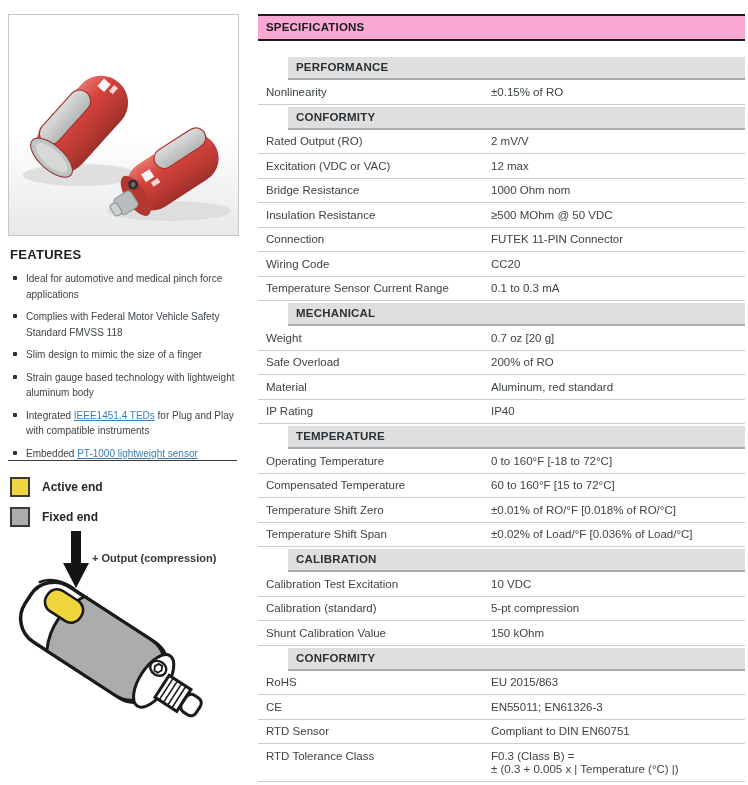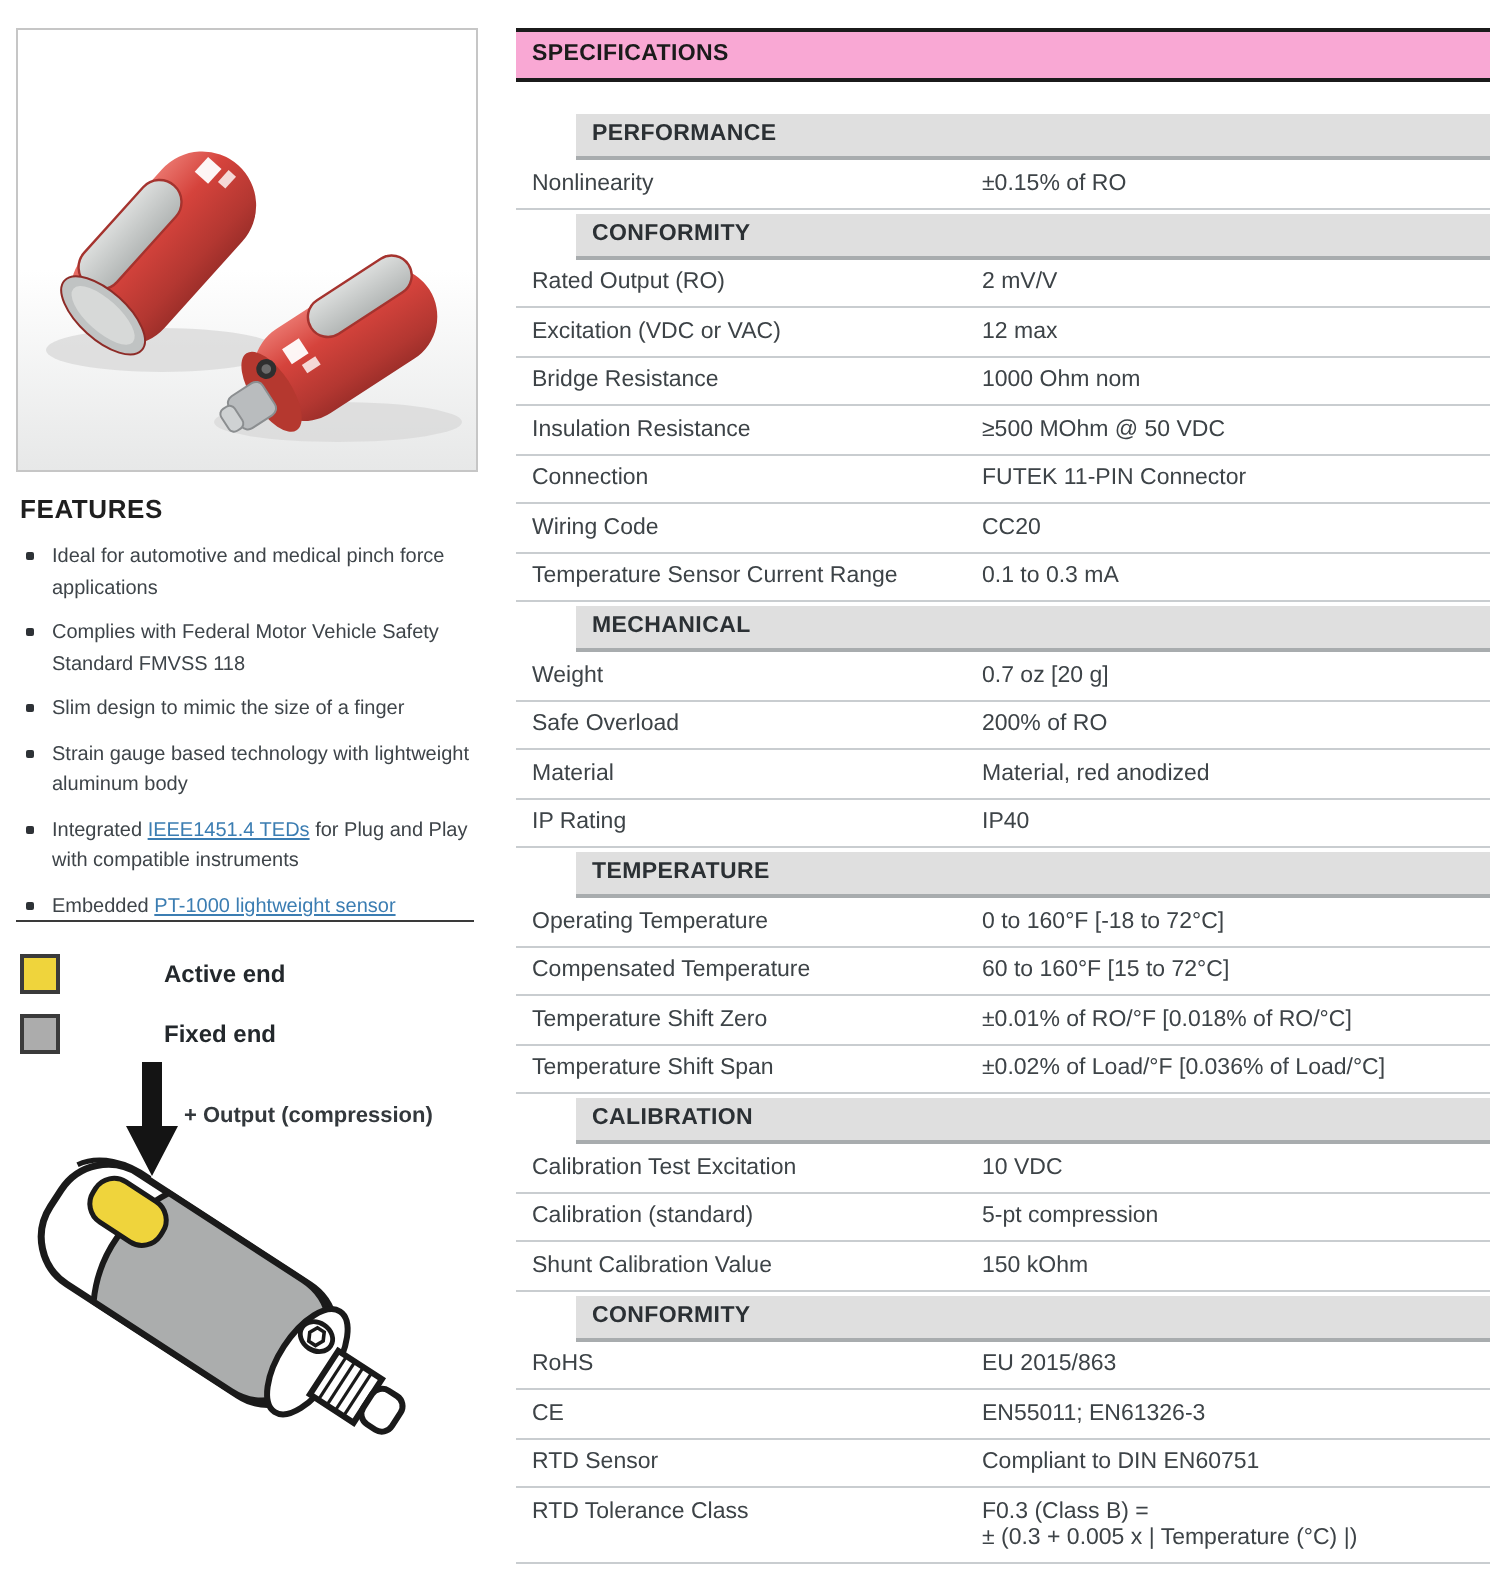--- a/index.html
+++ b/index.html
@@ -28,21 +28,21 @@
     flex:none;width:4px;height:4px;background:#2e3236;border-radius:1px;
     margin:5px 9px 0 3px;
   }
   .feature-text{font-size:10px;line-height:15.5px;color:#3e4449;}
   .link{color:#3b7db2;text-decoration:underline;cursor:pointer;}
   .divider{
     position:absolute;left:8px;top:460px;width:229px;height:0;
     border:none;border-top:1px solid #3a3a3a;margin:0;
   }
   .legend{position:absolute;left:10px;top:477px;}
-  .legend-item{display:flex;align-items:center;margin-bottom:10px;gap:40px;}
+  .legend-item{display:flex;align-items:center;margin-bottom:10px;}
   .swatch{
     width:16px;height:16px;border:2px solid #3a3a3a;flex:none;margin-right:12px;
   }
   .legend-label{font-size:12px;font-weight:bold;color:#23282c;}
   .arrow-svg{position:absolute;left:61px;top:531px;}
   .output-label{
     position:absolute;left:92px;top:552px;
     font-size:11px;font-weight:bold;color:#33383c;
   }
   .drawing-svg{position:absolute;left:2px;top:574px;}
@@ -232,21 +232,21 @@
         <div class="spec-row">
           <div class="label">Weight</div>
           <div class="value">0.7 oz [20 g]</div>
         </div>
         <div class="spec-row">
           <div class="label">Safe Overload</div>
           <div class="value">200% of RO</div>
         </div>
         <div class="spec-row">
           <div class="label">Material</div>
-          <div class="value">Material, red anodized</div>
+          <div class="value">Aluminum, red standard</div>
         </div>
         <div class="spec-row">
           <div class="label">IP Rating</div>
           <div class="value">IP40</div>
         </div>
         <div class="section-band">TEMPERATURE</div>
         <div class="spec-row">
           <div class="label">Operating Temperature</div>
           <div class="value">0 to 160°F [-18 to 72°C]</div>
         </div>

